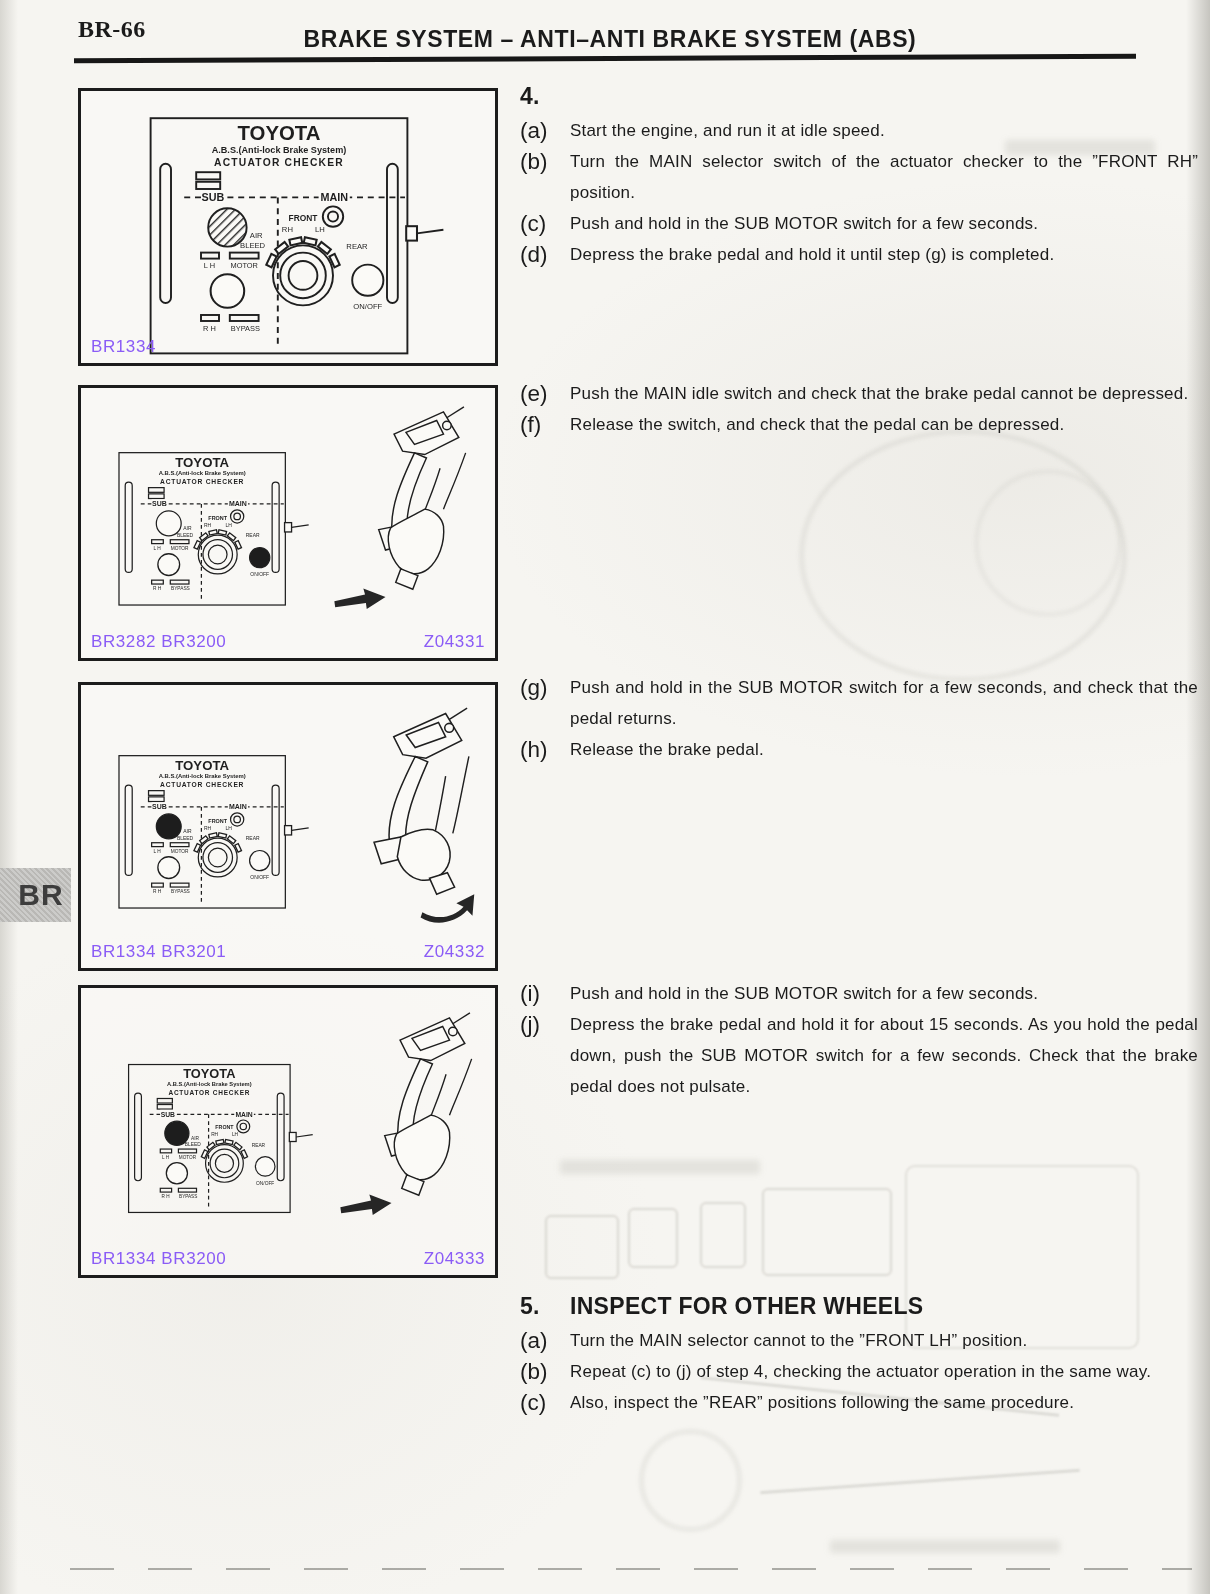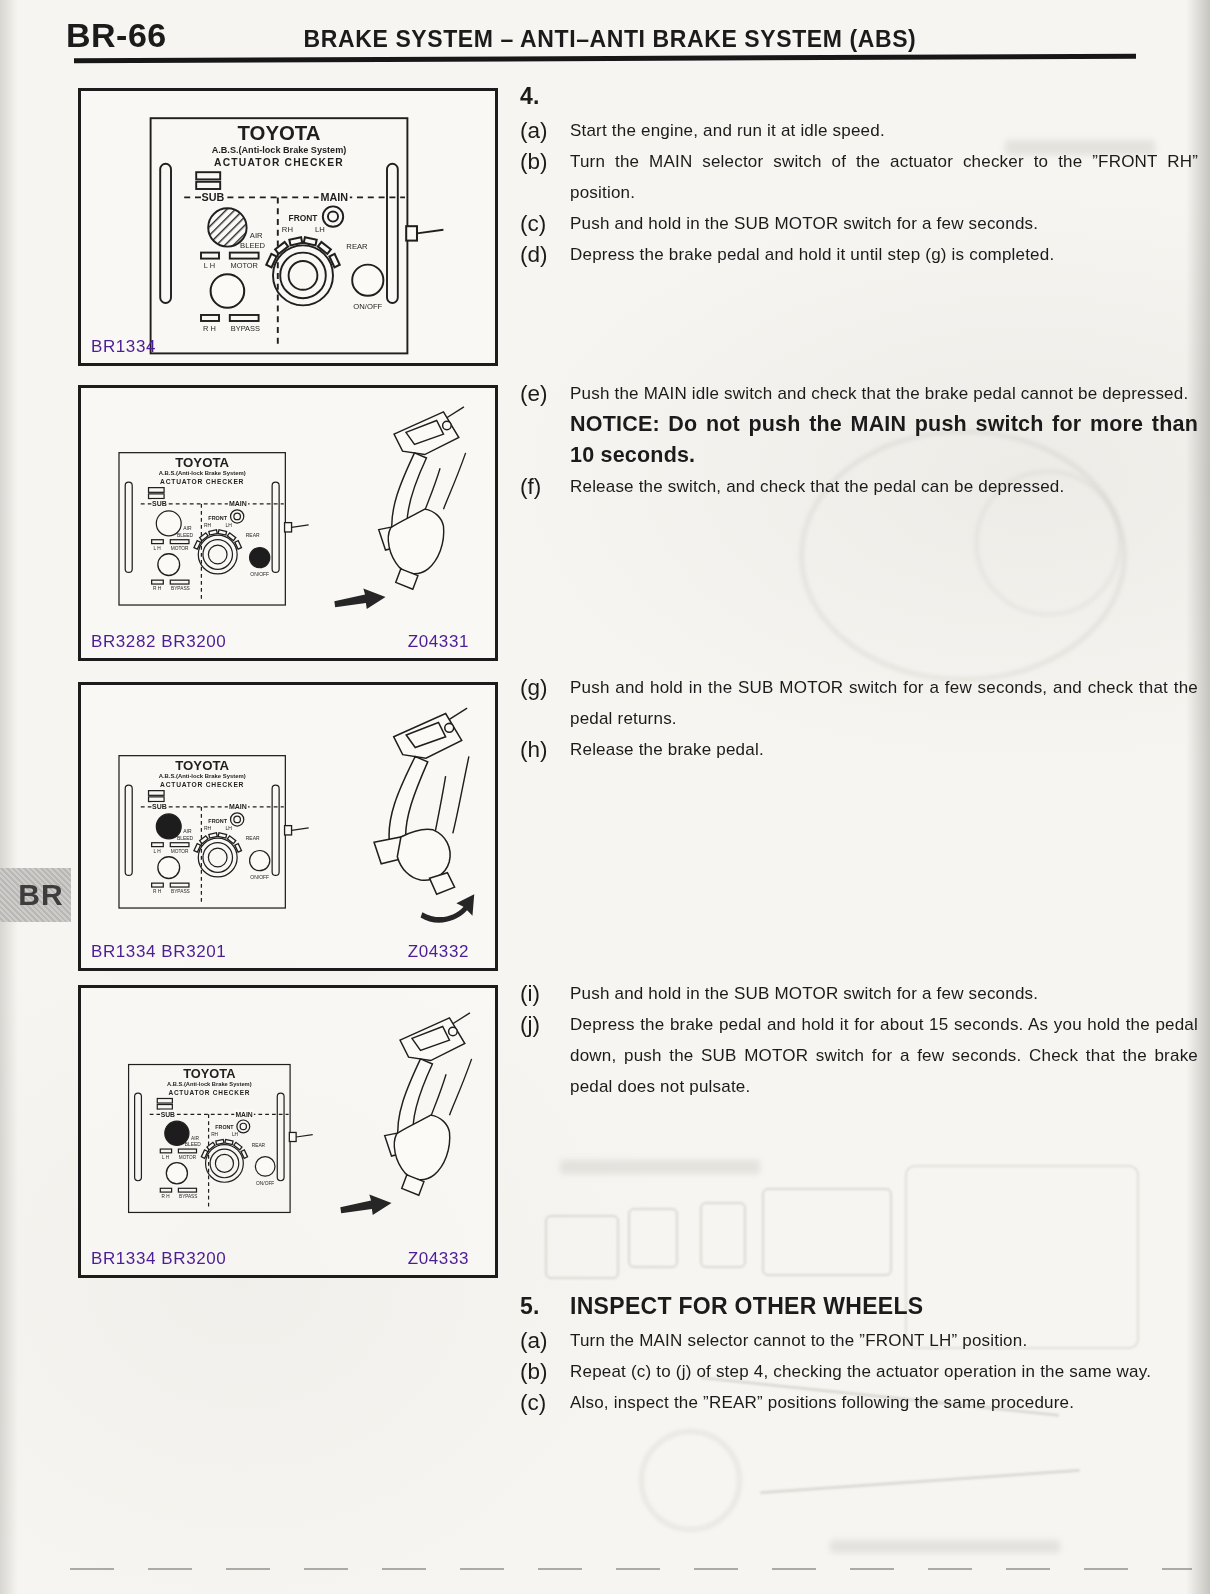--- a/index.html
+++ b/index.html
@@ -7,35 +7,35 @@
     width:1210px;height:1594px;position:relative;overflow:hidden;
     background:
       radial-gradient(900px 500px at 85% 30%, rgba(210,207,199,.25), transparent 60%),
       radial-gradient(700px 600px at 20% 80%, rgba(215,212,205,.18), transparent 60%),
       #f6f5f1;
     font-family:"Liberation Sans", sans-serif;
     color:#1b1b1b;
     -webkit-font-smoothing:antialiased;
   }
   
-  .page-code{position:absolute;left:66px;top:16px;font-size:34px;font-weight:bold;letter-spacing:.5px;}
+  .page-code{position:absolute;left:78px;top:16px;font-size:24px;font-weight:bold;letter-spacing:.5px;font-family:Liberation Serif, serif;}
   .page-title{position:absolute;left:240px;top:26px;width:740px;text-align:center;font-size:23px;font-weight:bold;letter-spacing:.6px;}
   .head-rule{position:absolute;left:74px;top:56px;width:1062px;height:5px;background:#171717;transform:rotate(-.25deg);}
   
   .brtab{position:absolute;left:0;top:868px;width:60px;height:54px;background:#b9b8b5;
     background-image:repeating-linear-gradient(45deg, rgba(255,255,255,.28) 0 2px, transparent 2px 4px);
     display:flex;align-items:center;justify-content:center;font-size:30px;font-weight:bold;color:#3d3d3d;letter-spacing:1px;padding-left:11px;}
   
   .figbox{position:absolute;left:78px;width:414px;border:3px solid #1c1c1c;background:rgba(251,250,247,.55);}
   #fig1{top:88px;height:272px;}
   #fig2{top:385px;height:270px;}
   #fig3{top:682px;height:283px;}
   #fig4{top:985px;height:287px;}
-  .cap{position:absolute;bottom:6px;font-size:17px;letter-spacing:.6px;color:#4c1d95;white-space:nowrap;}
-  .cap.left{left:10px}.cap.right{right:26px}
+  .cap{position:absolute;bottom:6px;font-size:17px;letter-spacing:.6px;color:#8b5cf6;white-space:nowrap;}
+  .cap.left{left:10px}.cap.right{right:10px}
   .checker-svg{position:absolute;}
   #fig1 .checker-svg{left:48px;top:20px;width:318px;}
   #fig2 .checker-svg{left:24px;top:60px;width:206px;}
   #fig3 .checker-svg{left:24px;top:66px;width:206px;}
   #fig4 .checker-svg{left:34px;top:72px;width:200px;}
   .pedal-svg{position:absolute;}
   #fig2 .pedal-svg{left:238px;top:12px;width:162px;}
   #fig3 .pedal-svg{left:234px;top:16px;width:170px;}
   #fig4 .pedal-svg{left:244px;top:18px;width:162px;}
   svg{display:block;}
@@ -386,24 +386,20 @@
     <p class="txt">Depress the brake pedal and hold it until step (g) is completed.</p>
   </div>
 </div>
 
 <div class="tblock" id="grp2">
   <div class="item">
     <span class="lbl">(e)</span>
     <p class="txt">Push the MAIN idle switch and check that the brake pedal cannot be depressed.</p>
   </div>
   <div class="item">
-    <span class="lbl"></span>
-    <p class="txt notice">NOTICE: Do not push the MAIN push switch for more than 10 seconds.</p>
-  </div>
-  <div class="item">
     <span class="lbl">(f)</span>
     <p class="txt">Release the switch, and check that the pedal can be depressed.</p>
   </div>
 </div>
 
 <div class="tblock" id="grp3">
   <div class="item">
     <span class="lbl">(g)</span>
     <p class="txt">Push and hold in the SUB MOTOR switch for a few seconds, and check that the pedal returns.</p>
   </div>

